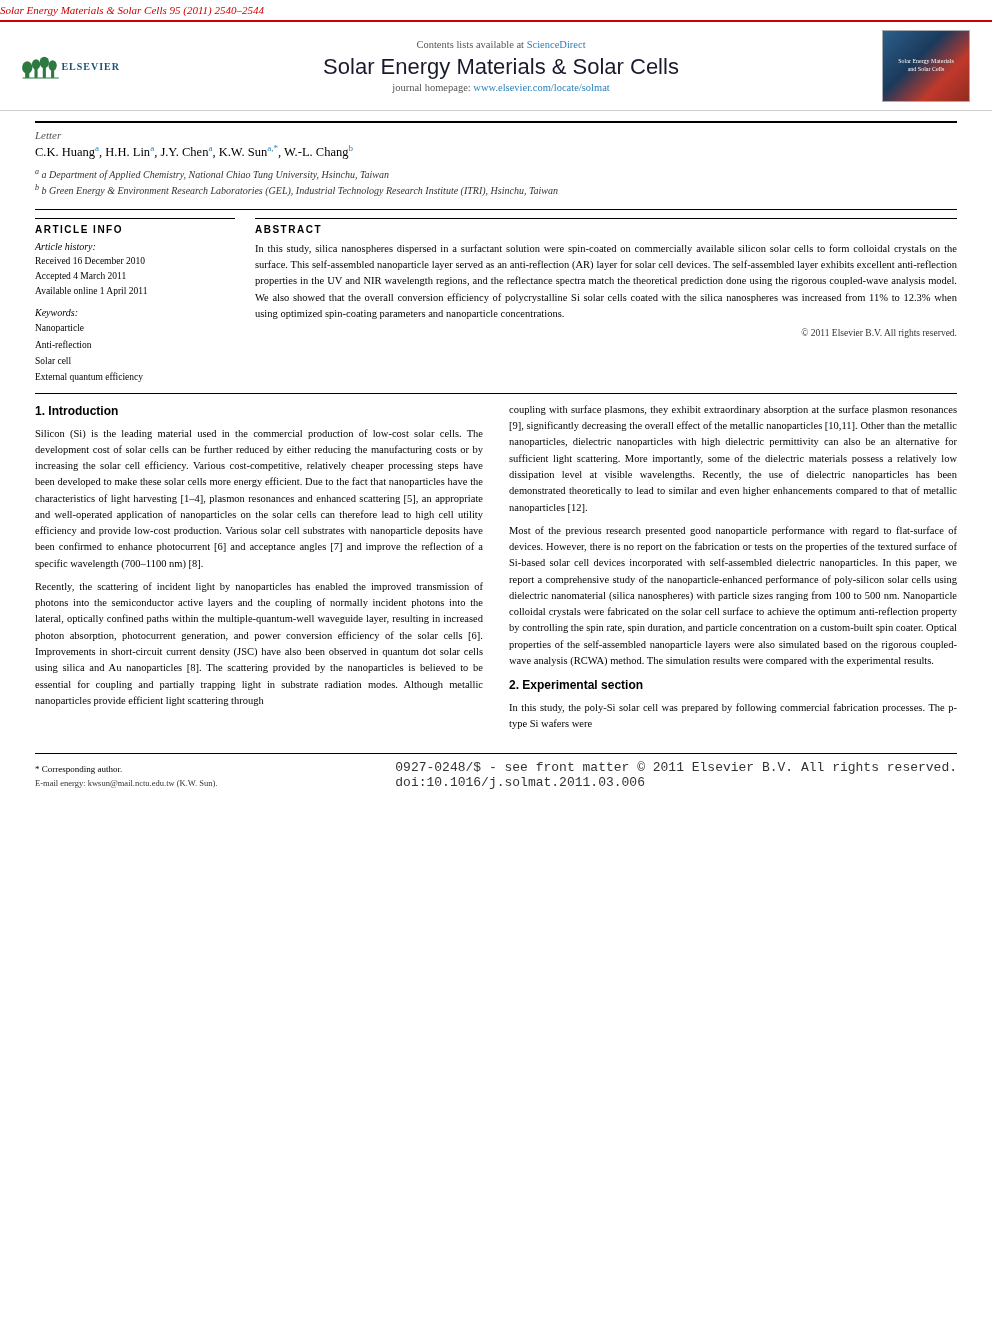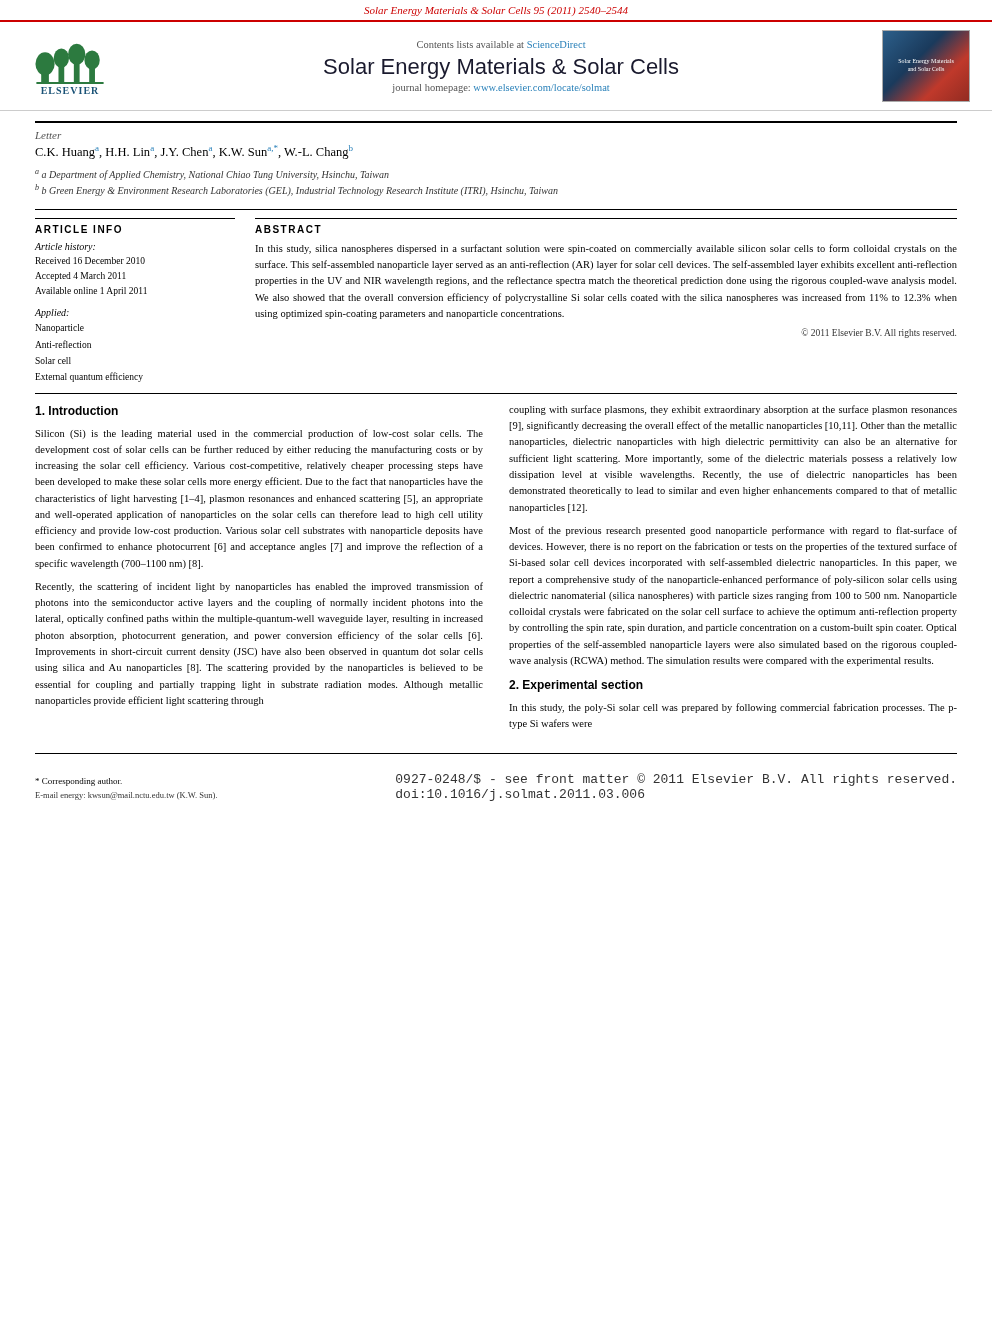--- a/index.html
+++ b/index.html
@@ -9,39 +9,38 @@
       font-size: 13px;
       color: #000;
       width: 992px;
       min-height: 1323px;
     }
 
     
     .journal-bar {
       background: #fff;
       border-bottom: 2px solid #c00;
-      text-align: center;
       padding: 4px 0;
       font-size: 11px;
       color: #c00;
       font-style: italic;
     }
 
     
     .header-area {
       display: flex;
       align-items: center;
       padding: 8px 20px;
       border-bottom: 1px solid #ccc;
       gap: 10px;
     }
     .header-left {
       width: 100px;
       display: flex;
-      flex-direction: column;
+      flex-direction: row;
       align-items: center;
     }
     .elsevier-text {
       font-size: 10px;
       color: #1a5276;
       font-weight: bold;
       letter-spacing: 1px;
     }
     .header-center {
       flex: 1;
@@ -244,21 +243,21 @@
       margin-bottom: 7px;
       font-size: 10.5px;
       line-height: 1.55;
       text-align: justify;
     }
 
     
     .footer-area {
       border-top: 1px solid #000;
       margin-top: 14px;
-      padding-top: 18px;
+      padding-top: 6px;
       display: flex;
       justify-content: space-between;
       align-items: flex-end;
     }
     .footer-left {
       font-size: 8.5px;
       color: #333;
       line-height: 1.6;
     }
     .footer-right {
@@ -354,21 +353,21 @@
   <div class="two-col">
 
     <div class="col-left">
       <div class="article-info-header">ARTICLE INFO</div>
       <div class="article-history">Article history:</div>
       <div class="history-date">
         <div>Received 16 December 2010</div>
         <div>Accepted 4 March 2011</div>
         <div>Available online 1 April 2011</div>
       </div>
-      <div class="keywords-header">Applied:</div>
+      <div class="keywords-header">Keywords:</div>
       <div class="keyword-item">Nanoparticle</div>
       <div class="keyword-item">Anti-reflection</div>
       <div class="keyword-item">Solar cell</div>
       <div class="keyword-item">External quantum efficiency</div>
     </div>
 
     <div class="col-right">
       <div class="abstract-header">ABSTRACT</div>
       <div class="abstract-text">In this study, silica nanospheres dispersed in a surfactant solution were spin-coated on commercially available silicon solar cells to form colloidal crystals on the surface. This self-assembled nanoparticle layer served as an anti-reflection (AR) layer for solar cell devices. The self-assembled layer exhibits excellent anti-reflection properties in the UV and NIR wavelength regions, and the reflectance spectra match the theoretical prediction done using the rigorous coupled-wave analysis model. We also showed that the overall conversion efficiency of polycrystalline Si solar cells coated with the silica nanospheres was increased from 11% to 12.3% when using optimized spin-coating parameters and nanoparticle concentrations.</div>
       <div class="copyright-line">© 2011 Elsevier B.V. All rights reserved.</div>

